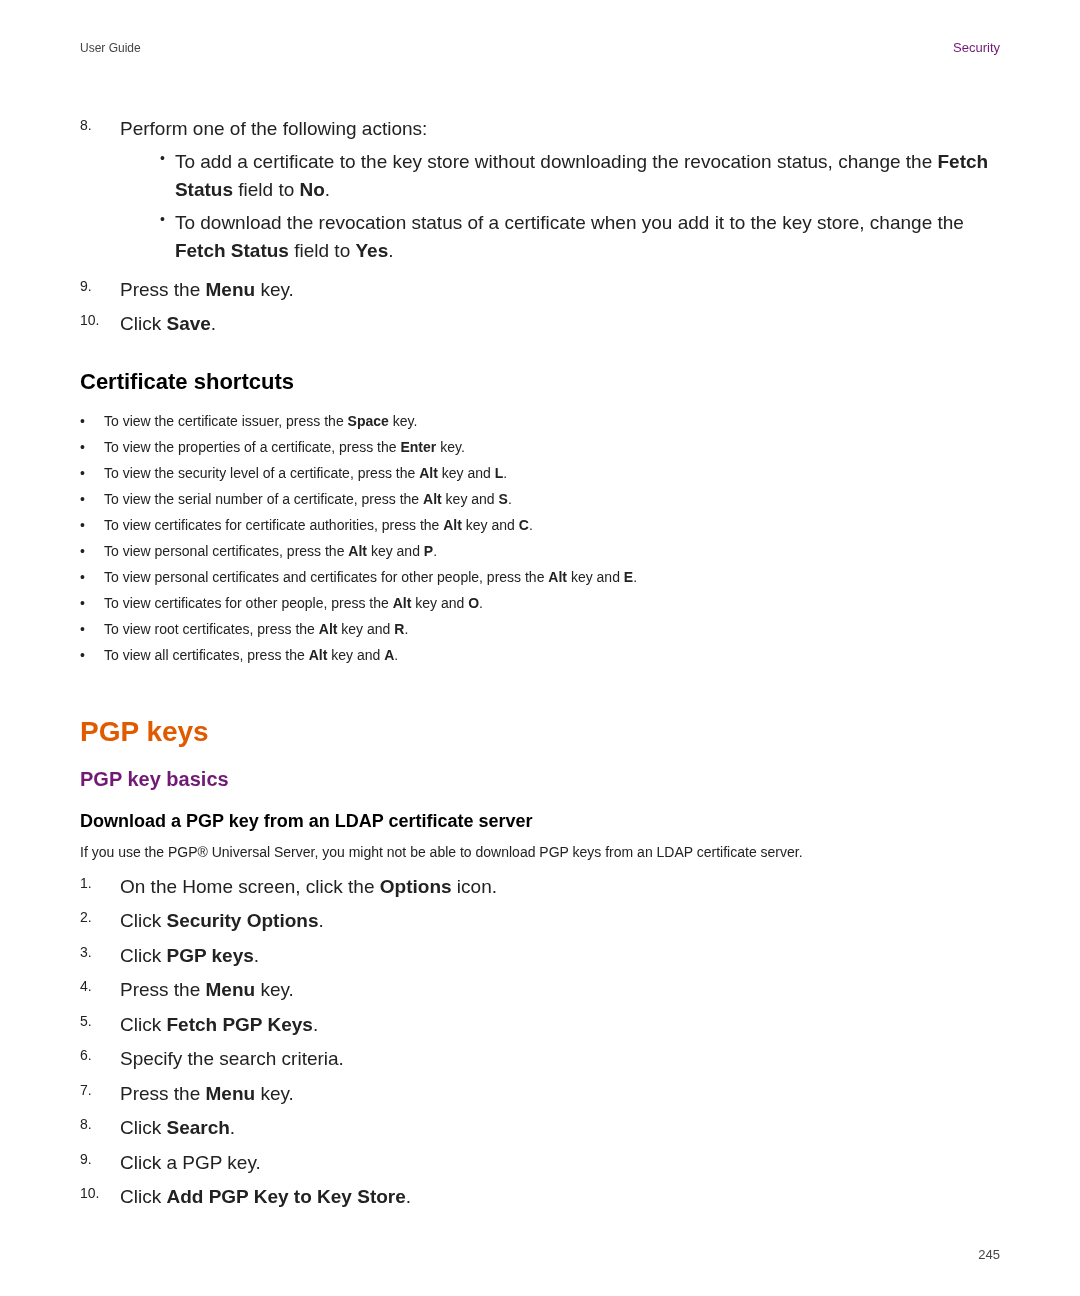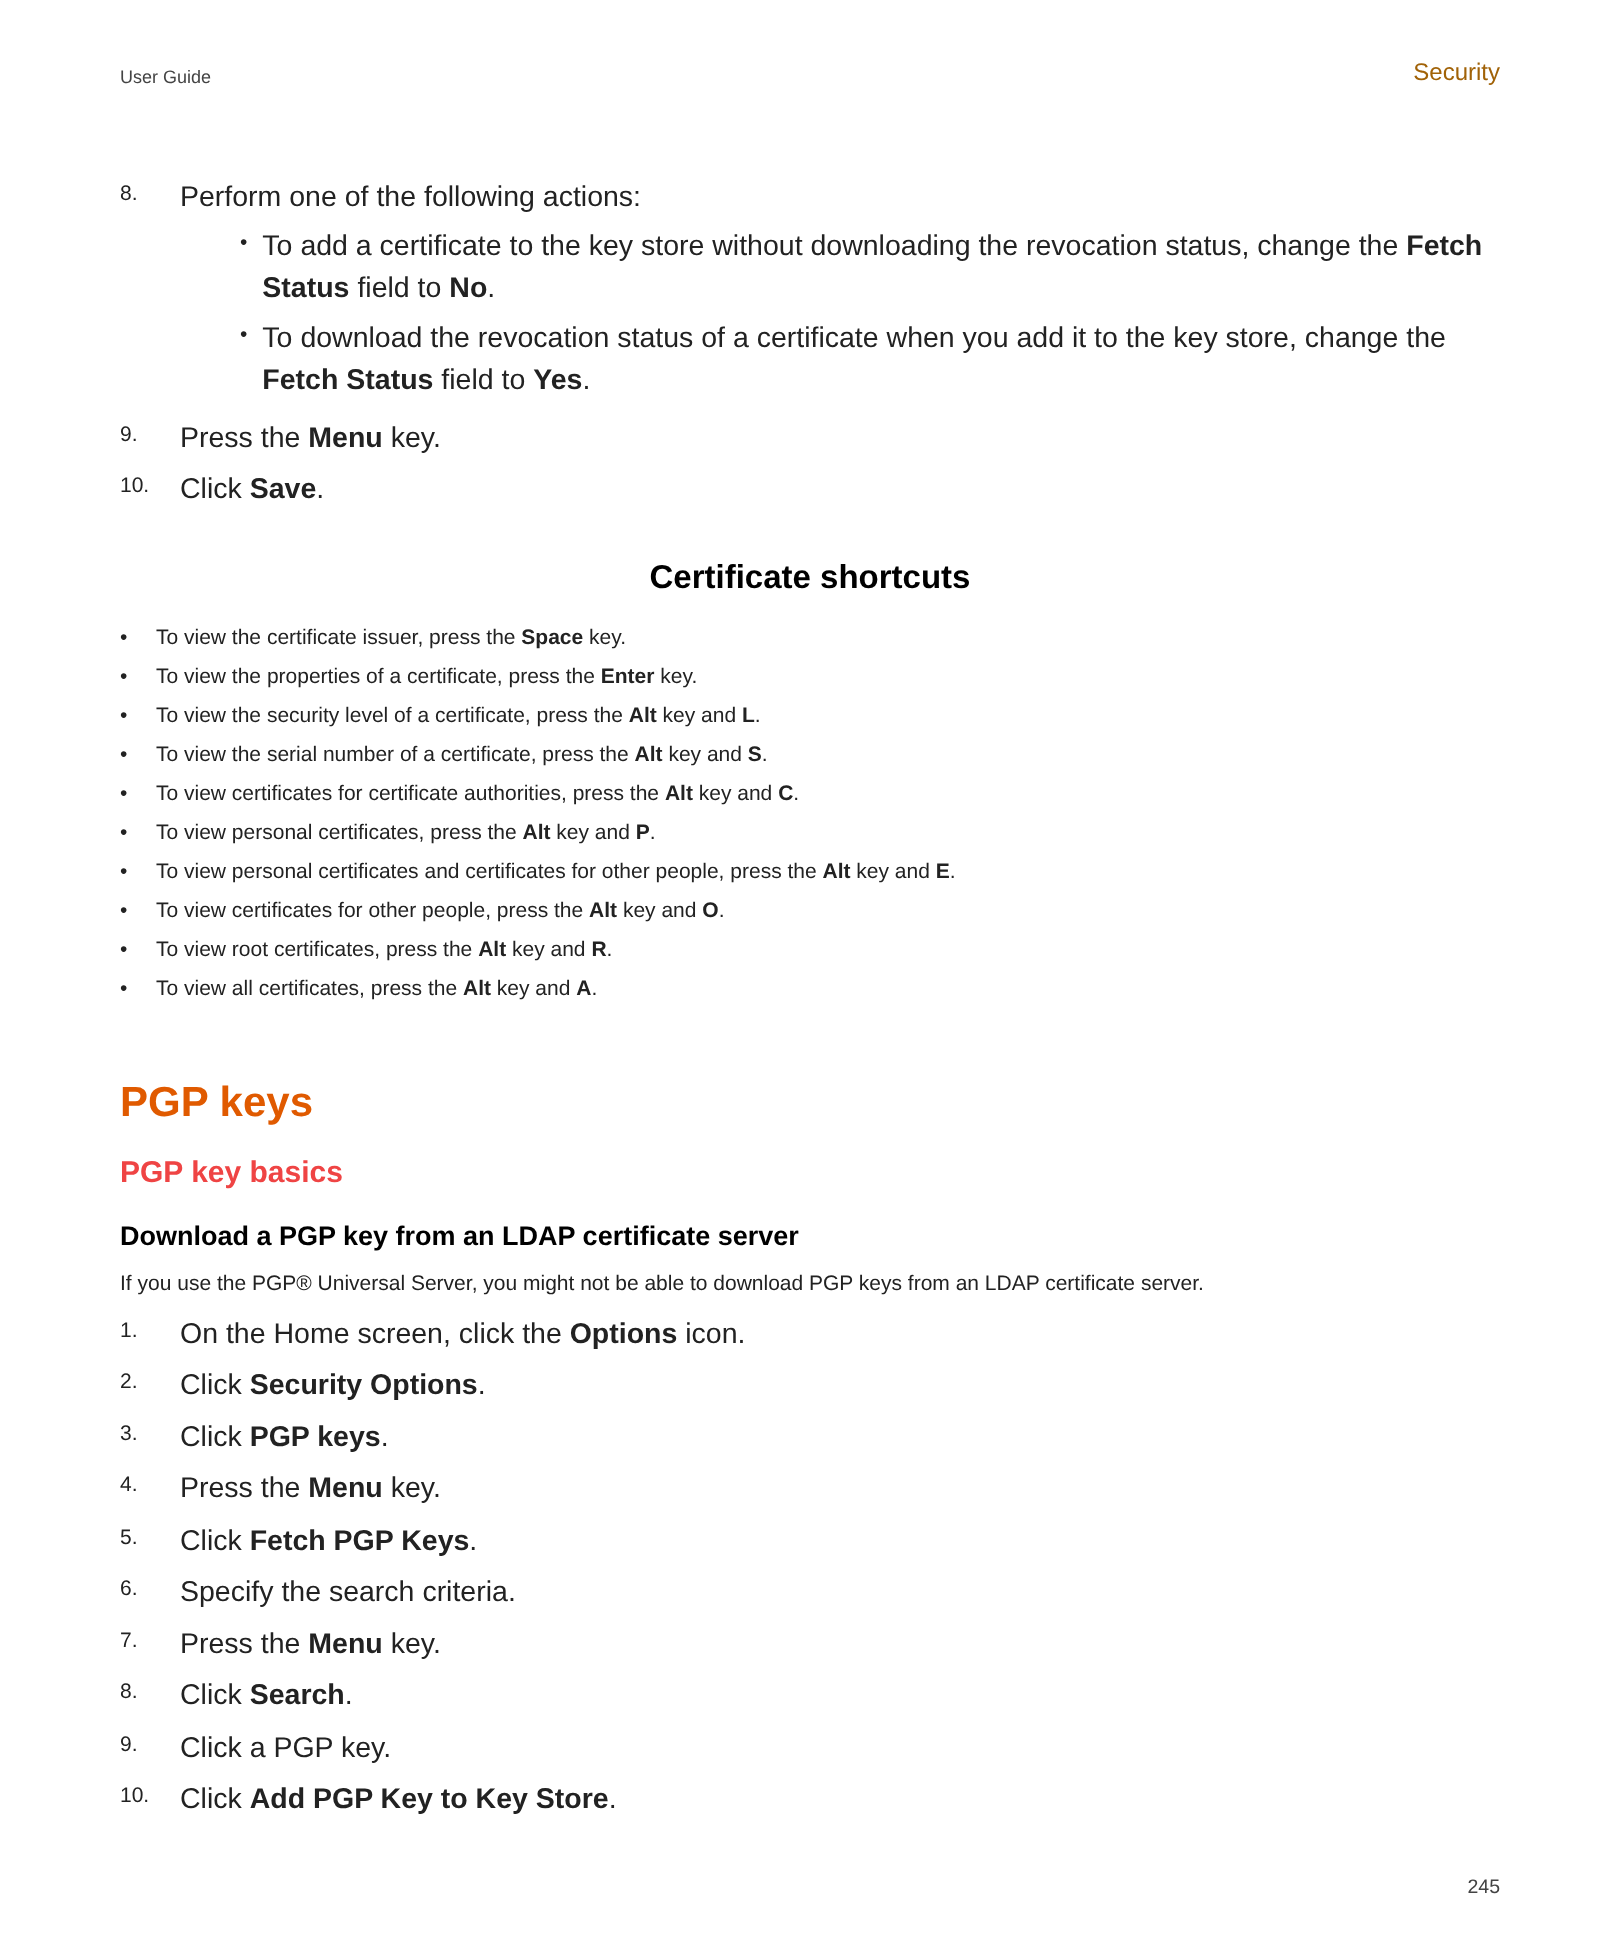--- a/index.html
+++ b/index.html
@@ -29,22 +29,22 @@
       align-items: flex-end;
       margin-bottom: 60px;
     }
 
     .header-left {
       font-size: 12px;
       color: #444;
     }
 
     .header-right {
-      font-size: 16px;
-      color: #a16207;
+      font-size: 13px;
+      color: #701a75;
     }
 
     .content {
       margin-top: 10px;
     }
 
     .numbered-list {
       list-style: none;
       padding: 0;
       margin-bottom: 10px;
@@ -83,21 +83,20 @@
       margin-right: 10px;
       font-size: 14px;
     }
 
     .section-title {
       font-size: 22px;
       font-weight: bold;
       color: #000;
       margin-top: 30px;
       margin-bottom: 16px;
-      text-align: center;
     }
 
     .bullet-list {
       list-style: none;
       padding: 0;
       margin-bottom: 10px;
       margin-top: 12px;
     }
 
     .bullet-list li {
@@ -122,21 +121,21 @@
       font-size: 28px;
       font-weight: bold;
       color: #e05a00;
       margin-top: 50px;
       margin-bottom: 20px;
     }
 
     .sub-section-title {
       font-size: 20px;
       font-weight: bold;
-      color: #ef4444;
+      color: #701a75;
       margin-top: 20px;
       margin-bottom: 16px;
     }
 
     .sub-sub-section-title {
       font-size: 18px;
       font-weight: bold;
       color: #000;
       margin-top: 20px;
       margin-bottom: 10px;

